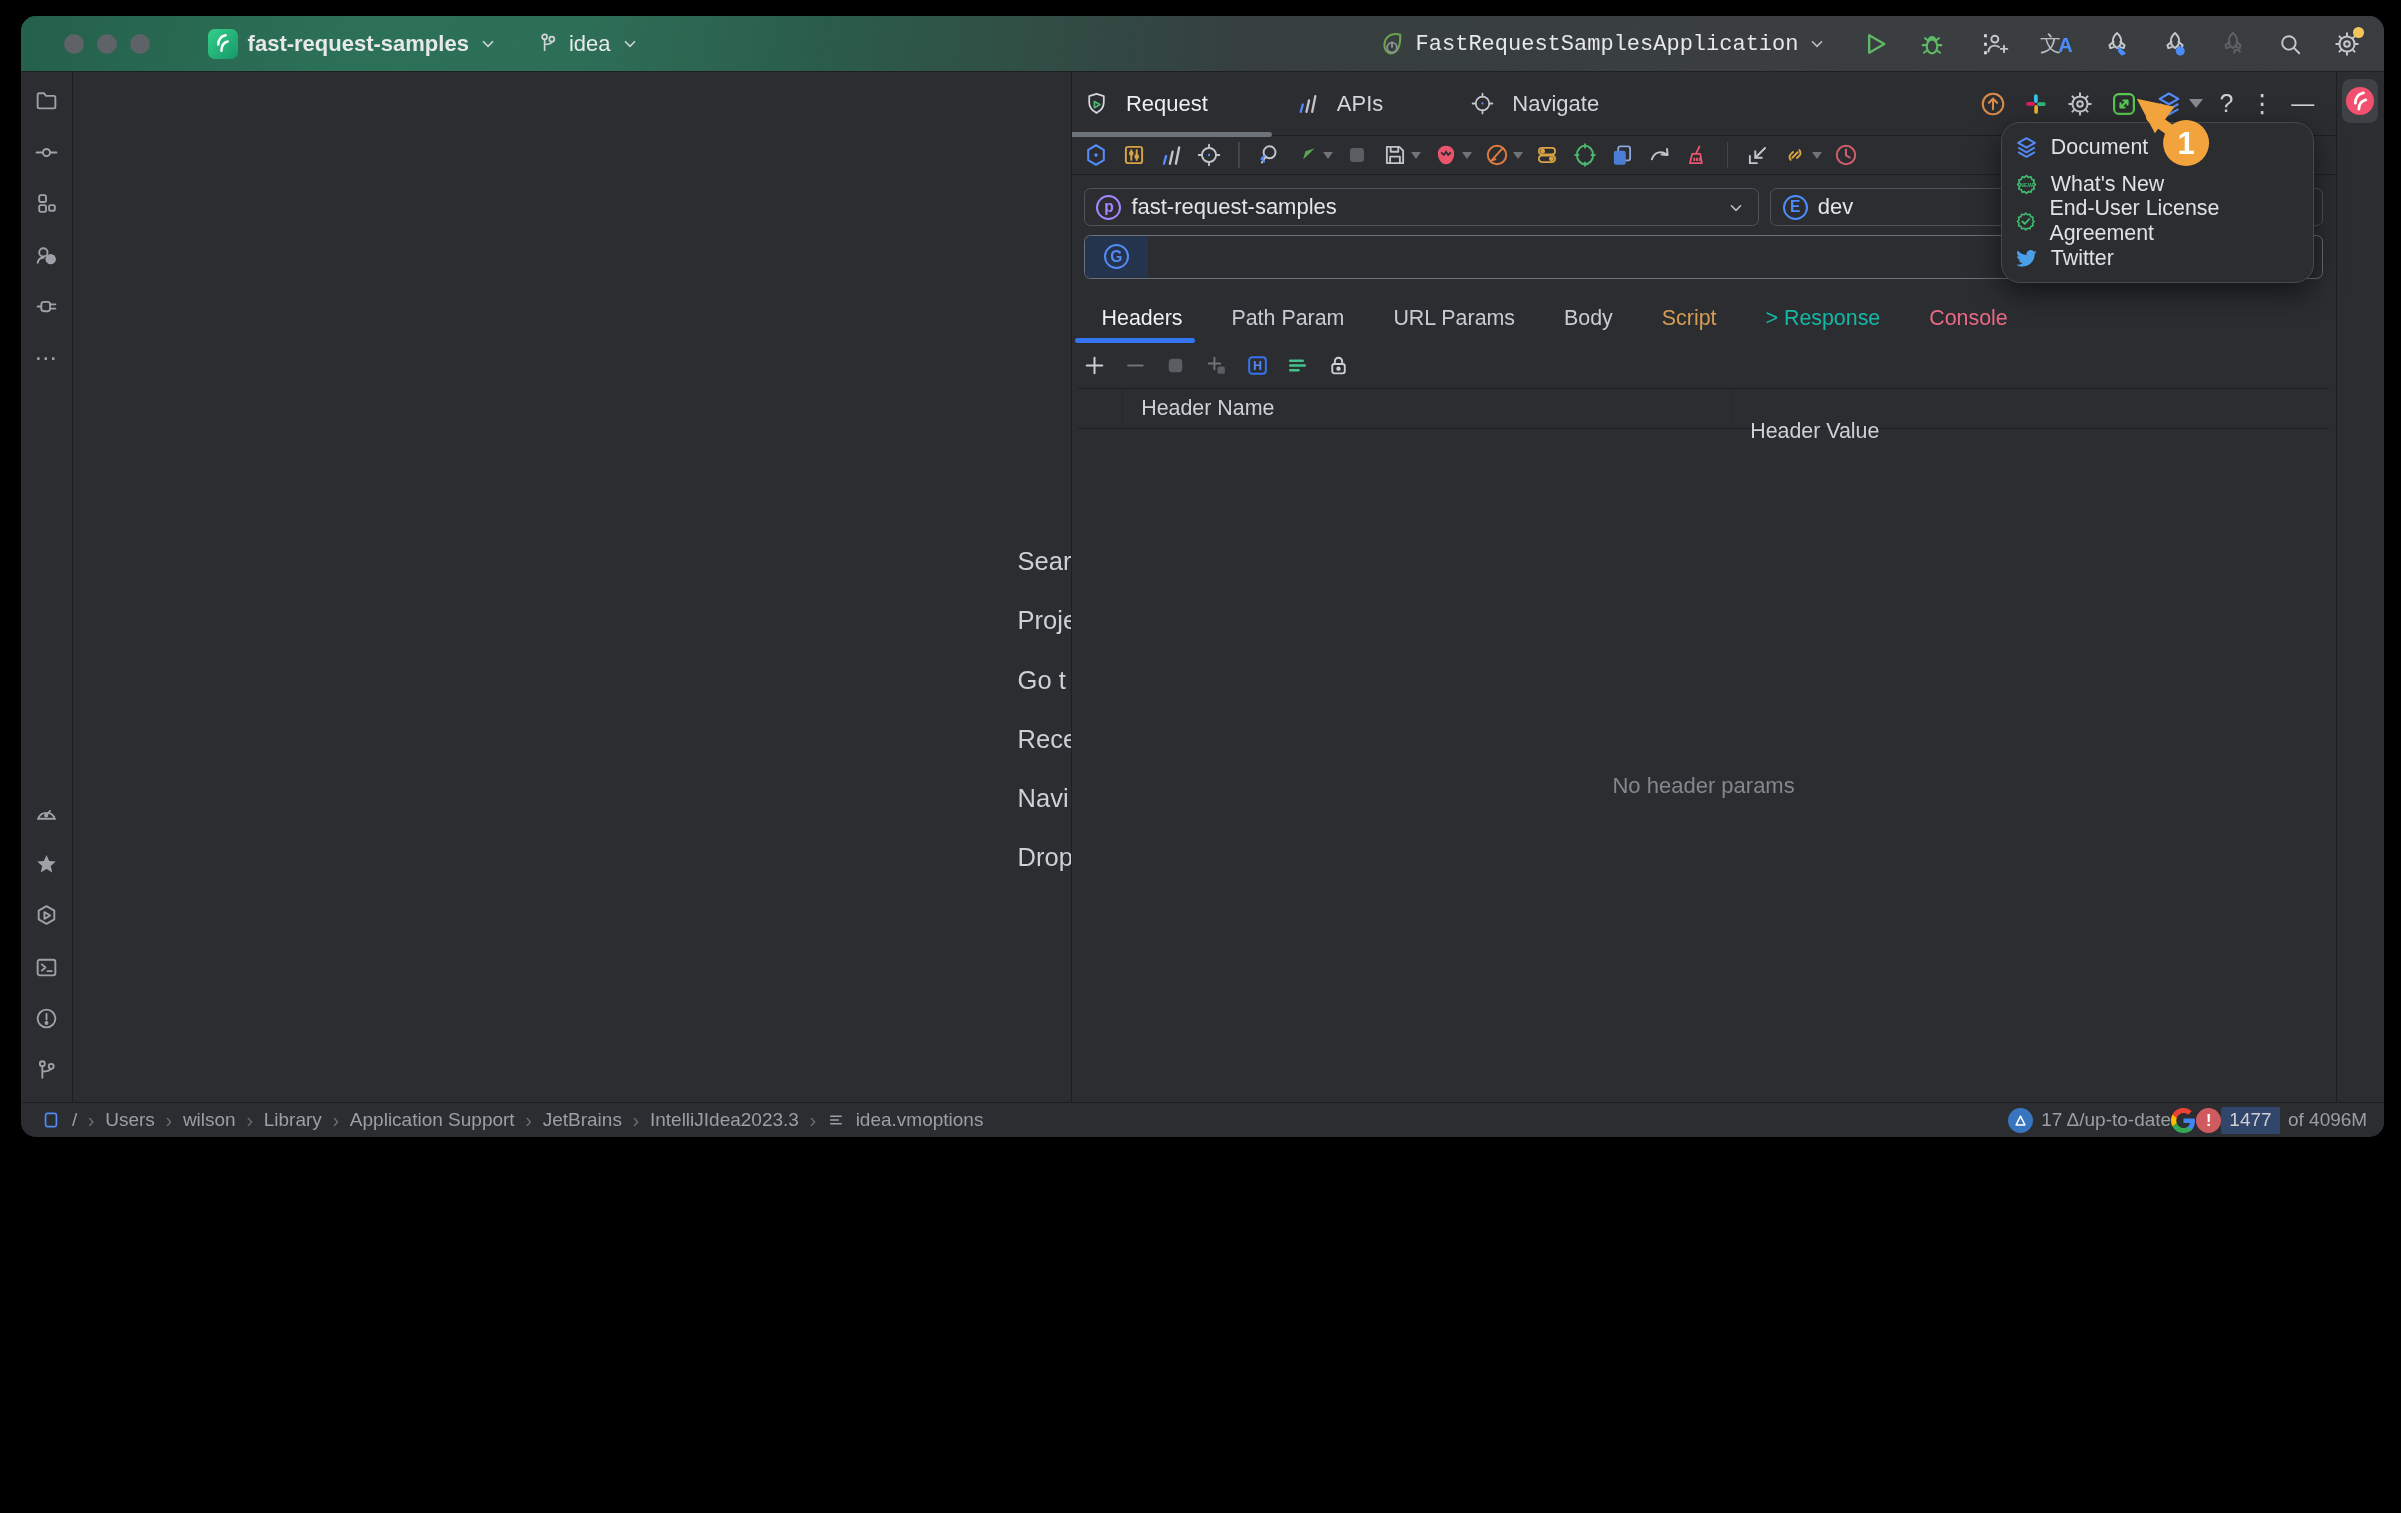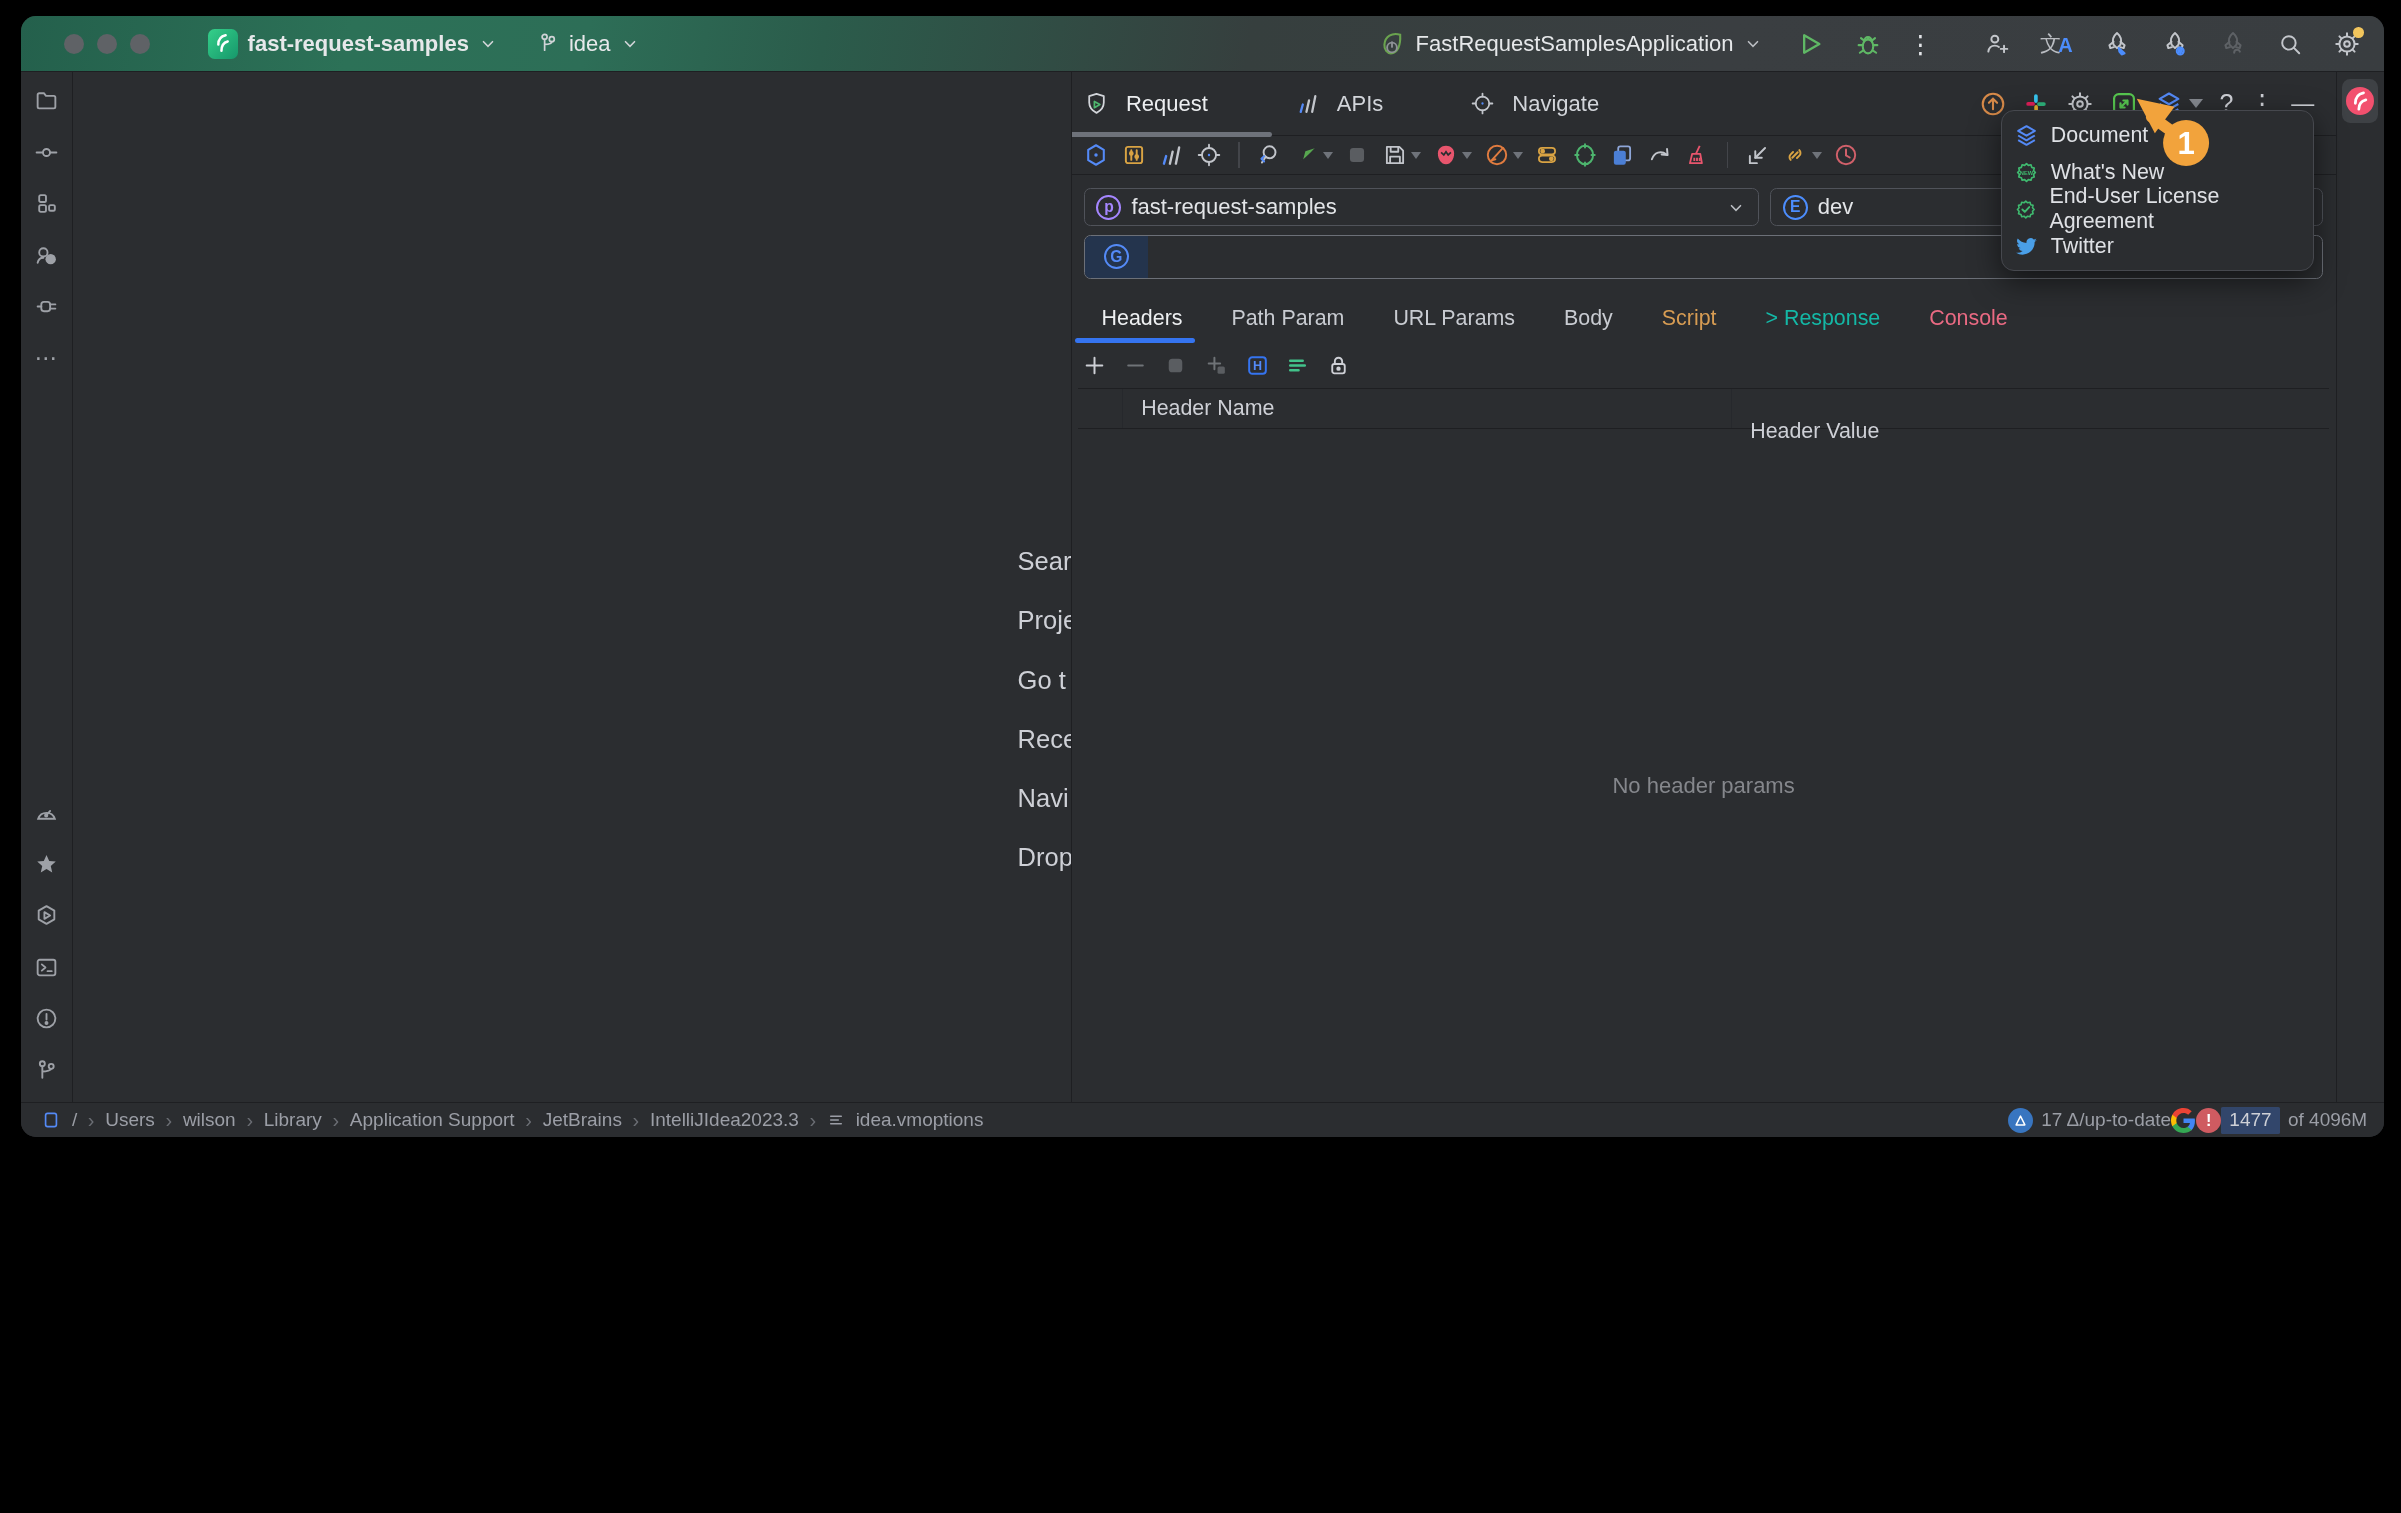--- a/index.html
+++ b/index.html
@@ -12,21 +12,21 @@
   .titlebar{position:absolute;left:0;top:0;width:100%;height:56px;
     background:linear-gradient(100deg,#24604c 0%,#2c7157 14%,#2d6e57 24%,#2b5c4b 34%,#363f3e 52%,#3a3e41 72%,#393d40 100%);
     border-bottom:1.6px solid #1e1f22;display:flex;align-items:center;box-sizing:border-box;}
   .lights{display:flex;gap:13px;margin-left:43px;}
   .light{width:20px;height:20px;border-radius:50%;background:#5f6266;}
   .tb-item{display:flex;align-items:center;gap:10px;font-size:22px;color:#e6e8ea;}
   .tb-project{margin-left:58px;font-weight:600;}
   .applogo{width:30px;height:30px;border-radius:6.6px;background:linear-gradient(135deg,#35d08a,#16976b);position:relative;}
   .applogo svg{position:absolute;left:2.5px;top:2.5px;}
   .tb-branch{margin-left:39px;font-weight:400;}
-  .tb-center{position:absolute;left:1357px;top:0;height:56px;display:flex;align-items:center;gap:11.5px;font-size:22px;}
+  .tb-center{position:absolute;left:1357px;top:0;height:56px;display:flex;align-items:center;gap:11.5px;font-size:22px;font-family:Liberation Mono, monospace;}
   .tb-right{position:absolute;right:23px;top:0;height:56px;display:flex;align-items:center;gap:30px;}
   .chev{width:18px;height:18px;}
   .dim{opacity:.45;}
   .gearwrap{position:relative;}
   .gear-dot{position:absolute;right:-3.3px;top:-3.3px;width:10.7px;height:10.7px;border-radius:50%;background:#f2c55c;}
   .translate{font-size:21.4px;color:#b9bcc1;display:flex;align-items:flex-end;line-height:1;}
   .translate .lat{color:#4c8dfd;font-weight:700;font-size:20px;margin-left:-3.3px;}
 
   
   .stripe-left{position:absolute;left:0;top:56px;bottom:35px;width:52px;border-right:1.6px solid #1e1f22;
@@ -106,22 +106,22 @@
   
   .statusbar{position:absolute;left:0;right:0;bottom:0;height:35px;border-top:1.6px solid #1e1f22;background:#2b2d30;
     display:flex;align-items:center;box-sizing:border-box;font-size:19px;color:#9b9ea6;z-index:4;}
   .crumbs{display:flex;align-items:center;gap:10.7px;margin-left:20.6px;}
   .crumb-sep{color:#6b6e74;font-size:20px;}
   .meta{margin-left:auto;display:flex;align-items:center;margin-right:16.4px;}
   .membox{background:#32466b;color:#ced0d6;padding:2.5px 8.2px;border-radius:1.6px;}
   .delta-badge{width:25px;height:25px;border-radius:50%;background:#3875c0;display:flex;align-items:center;justify-content:center;}
 
   
-  .menu{position:absolute;left:2001px;top:110px;width:313px;height:161px;background:#2b2d30;border:1.6px solid #46484e;
-    border-radius:13px;box-sizing:border-box;z-index:10;box-shadow:0 10px 30px rgba(0,0,0,.55);padding-top:5.8px;}
+  .menu{position:absolute;left:2001px;top:122px;width:313px;height:161px;background:#2b2d30;border:1.6px solid #46484e;
+    border-radius:19px;box-sizing:border-box;z-index:10;box-shadow:0 10px 30px rgba(0,0,0,.55);padding-top:5.8px;}
   .mitem{height:37px;display:flex;align-items:center;gap:11.5px;padding-left:12.3px;font-size:21.4px;color:#dfe1e5;}
 
   .annotation{position:absolute;left:2089px;top:74px;z-index:11;}
 
   svg{display:block;}
 </style>
 </head>
 <body>
 
 <div class="stage">

